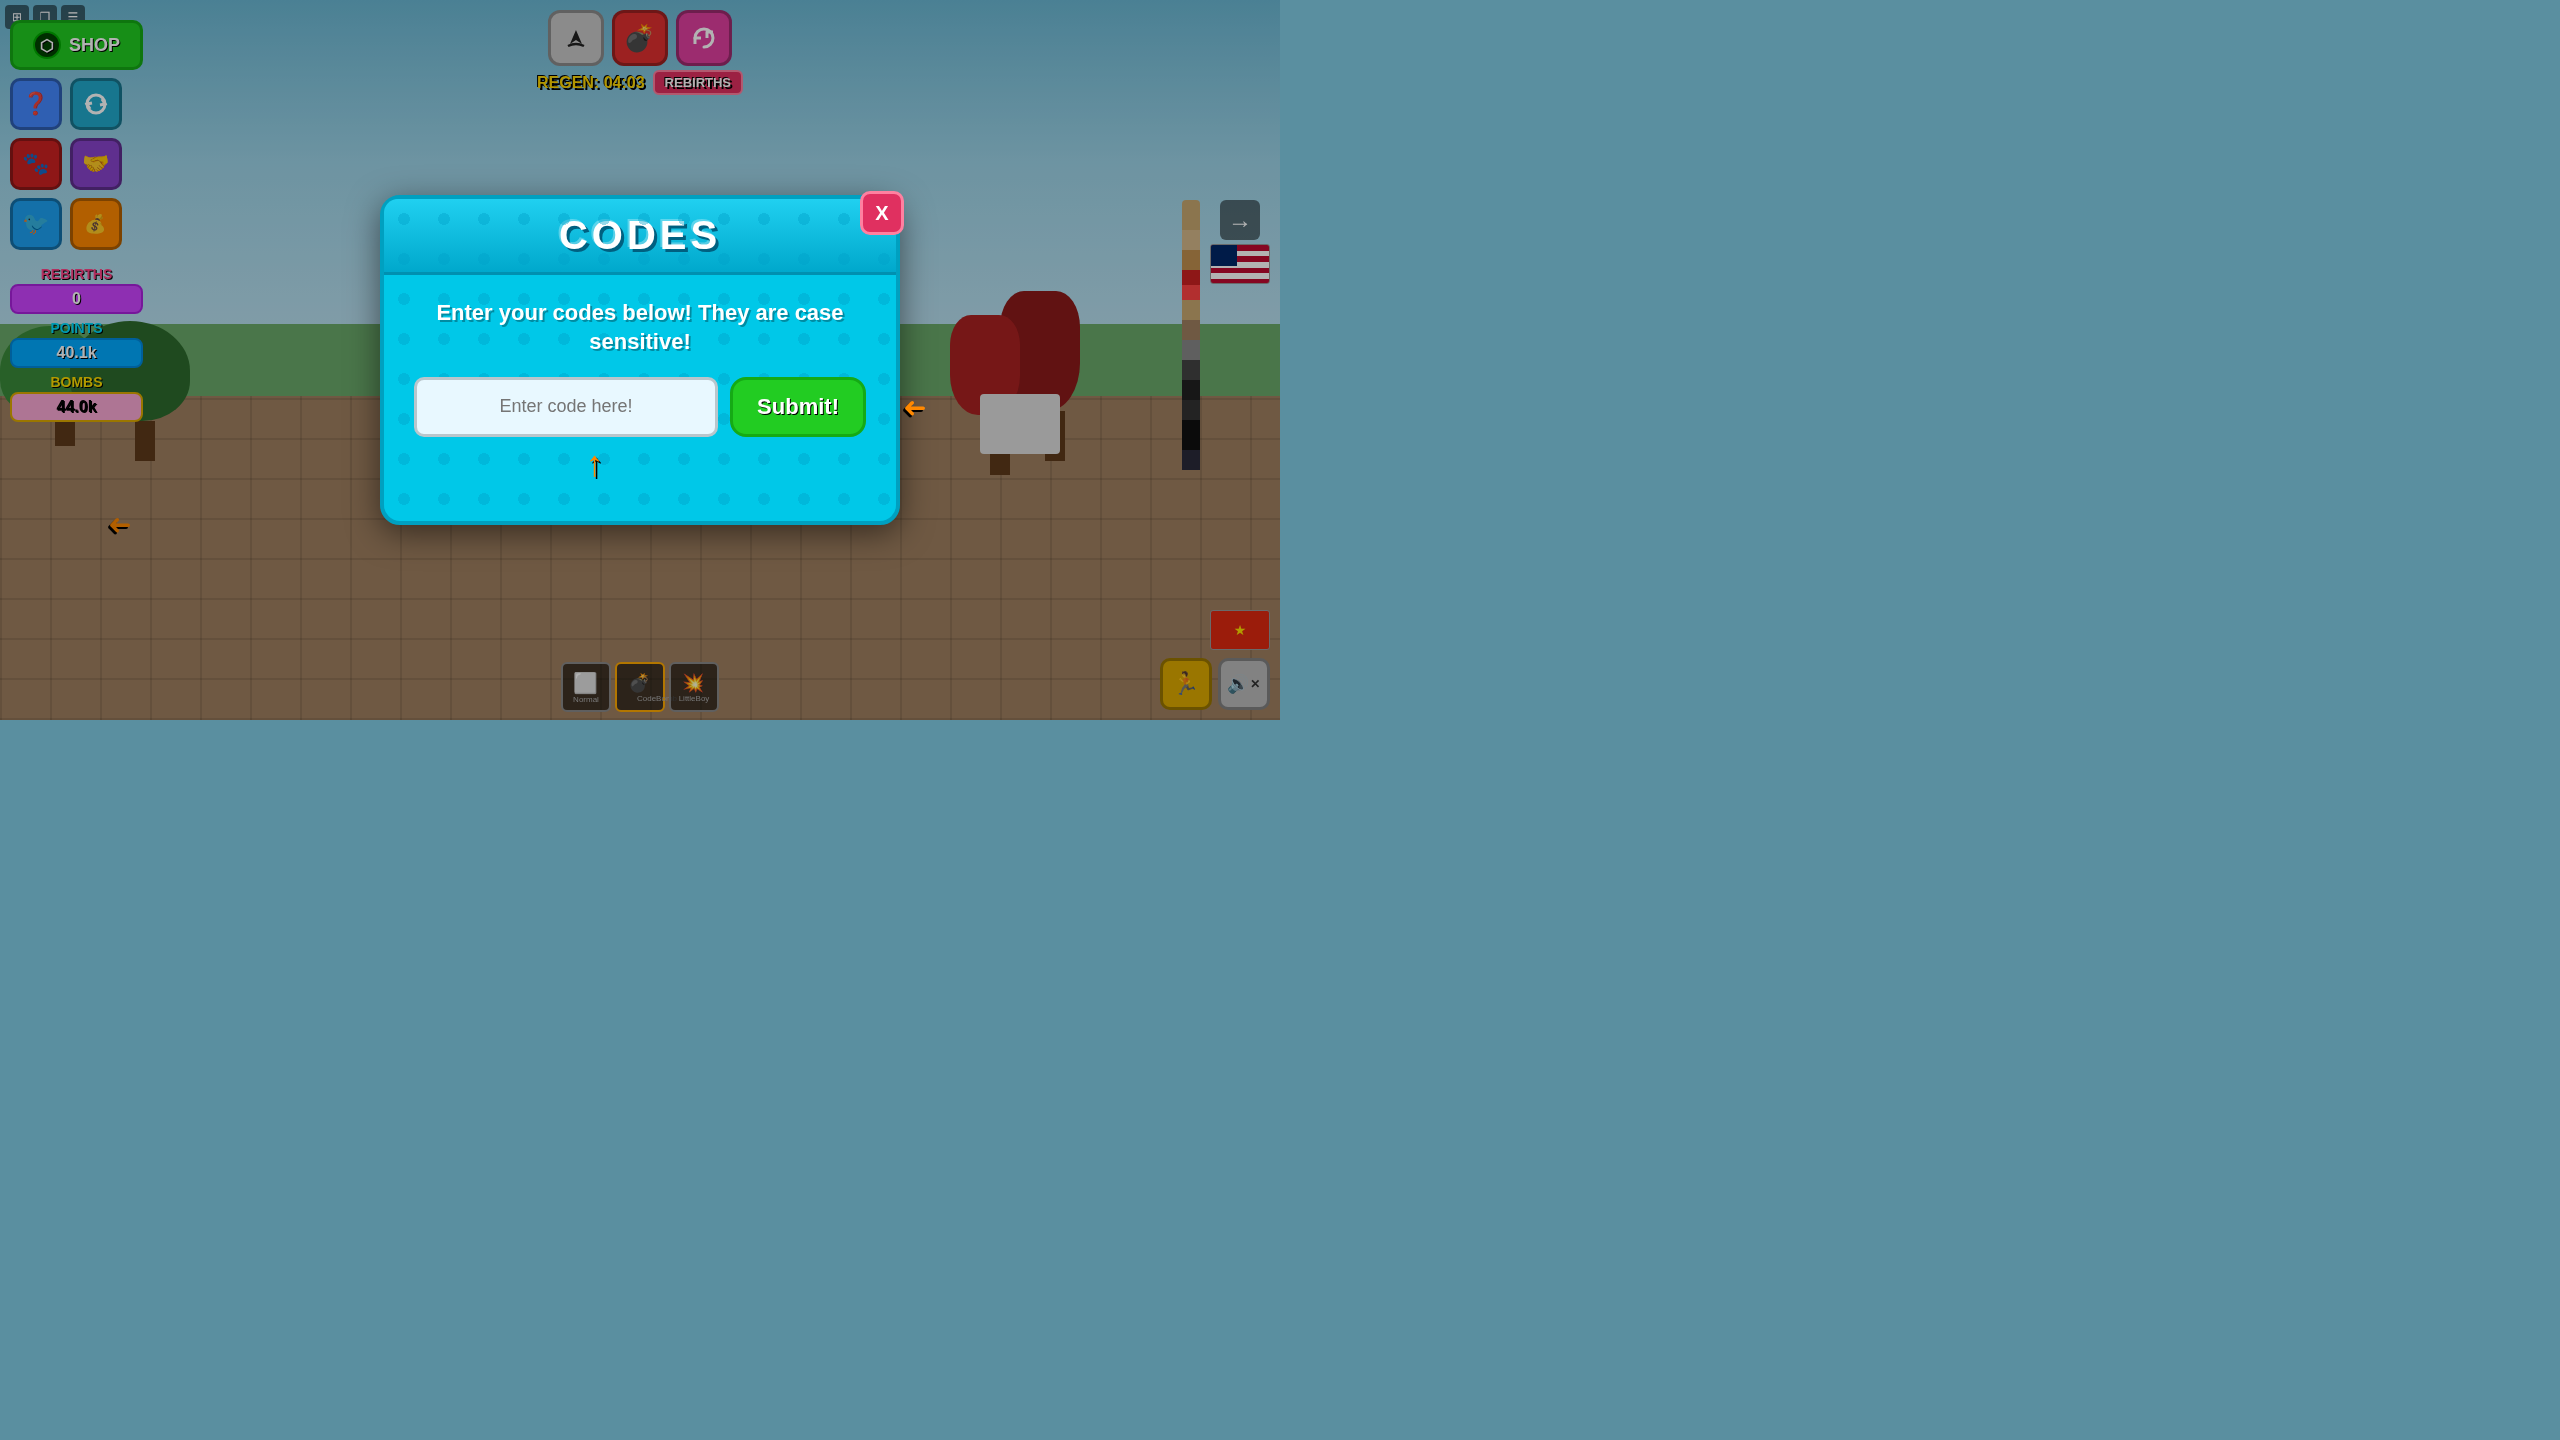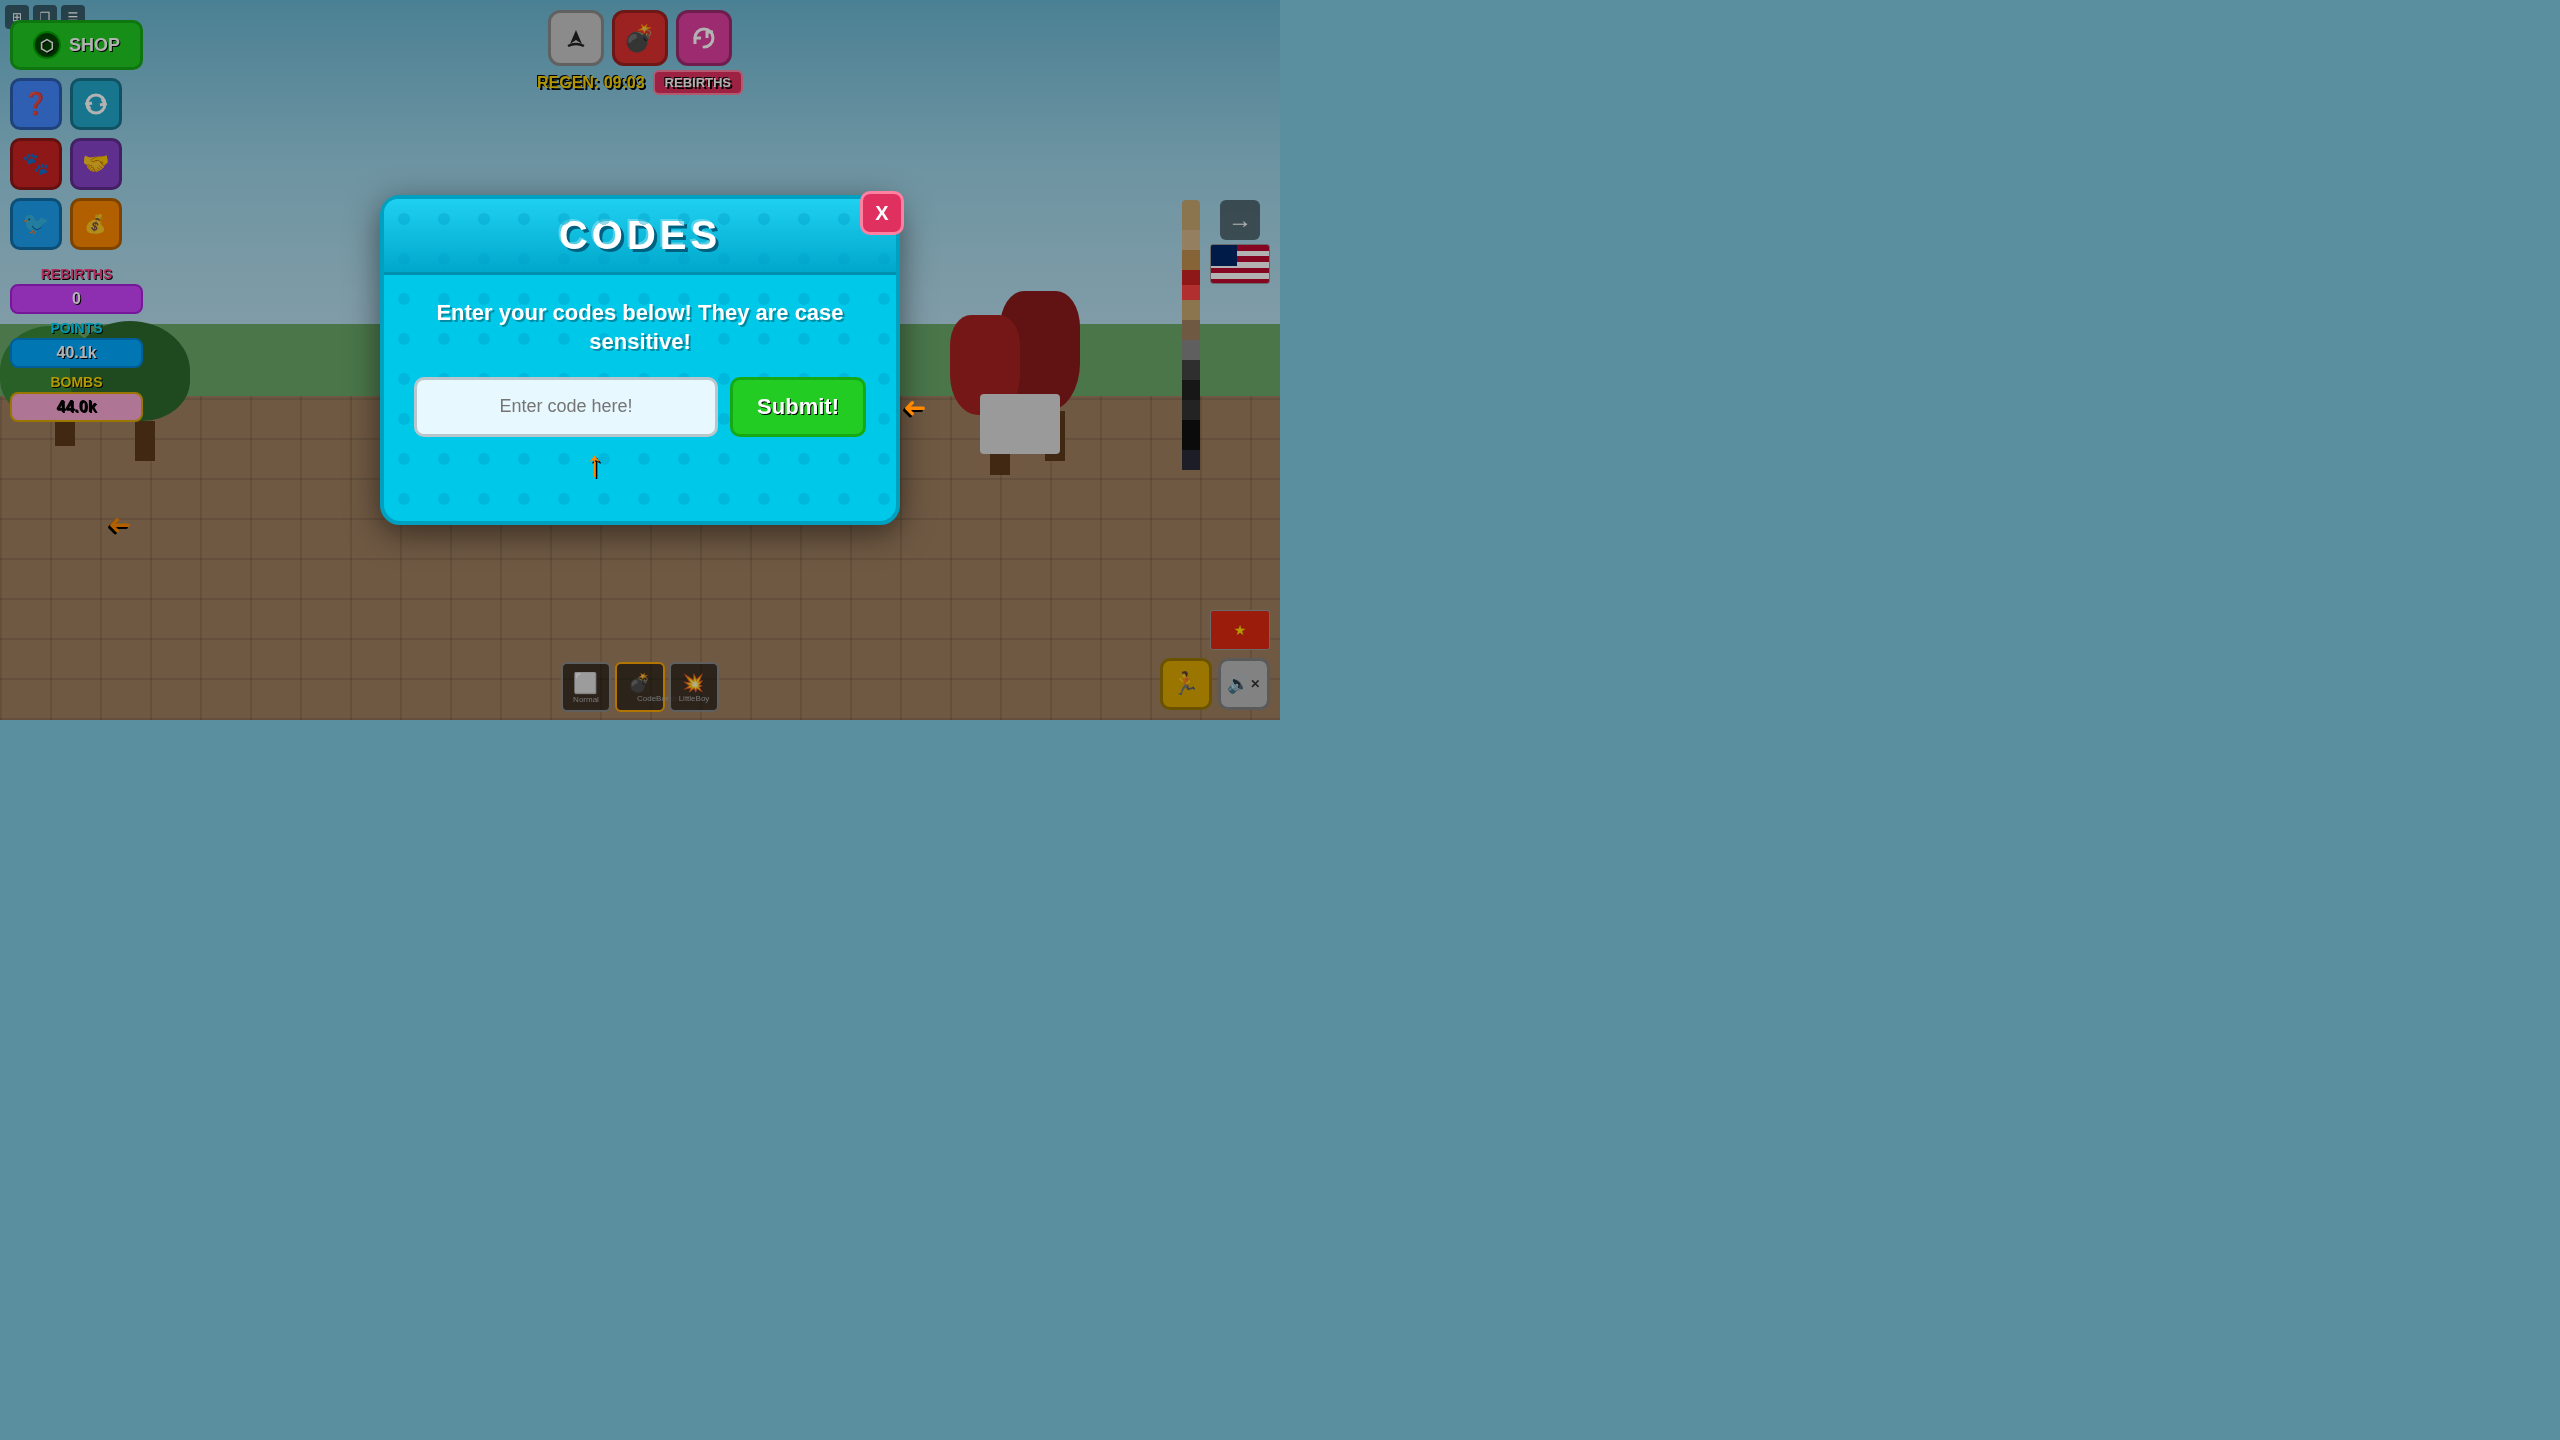--- a/index.html
+++ b/index.html
@@ -421,21 +421,21 @@
       text-align: center;
       outline: none;
     }
 
     .submit-btn {
       background: #22cc22;
       color: white;
       font-size: 22px;
       font-weight: 900;
       padding: 14px 24px;
-      border-radius: 10px;
+      border-radius: 16px;
       border: 3px solid #15aa15;
       cursor: pointer;
       text-shadow: 1px 1px 0 #000;
       white-space: nowrap;
     }
 
     .modal-footer {
       color: white;
       font-size: 17px;
       font-weight: 700;
@@ -537,21 +537,21 @@
     </div>
     <div class="top-btn btn-pink">
       <svg width="28" height="28" viewBox="0 0 28 28">
         <path d="M5 14 A9 9 0 1 1 14 23" fill="none" stroke="white" stroke-width="3" stroke-linecap="round"></path>
         <polyline points="5,20 5,14 11,14" fill="none" stroke="white" stroke-width="3" stroke-linejoin="round"></polyline>
         <polyline points="17,14 17,8 23,8" fill="none" stroke="white" stroke-width="3" stroke-linejoin="round"></polyline>
       </svg>
     </div>
   </div>
   <div class="regen-text">
-    <span>REGEN: 09:03</span>
+    <span>REGEN: 04:03</span>
     <div class="rebirths-badge">REBIRTHS</div>
   </div>
 </div>
 
 <div class="left-sidebar">
   <div class="shop-btn">
     <div class="shop-icon">⬡</div>
     <span>SHOP</span>
   </div>
 

